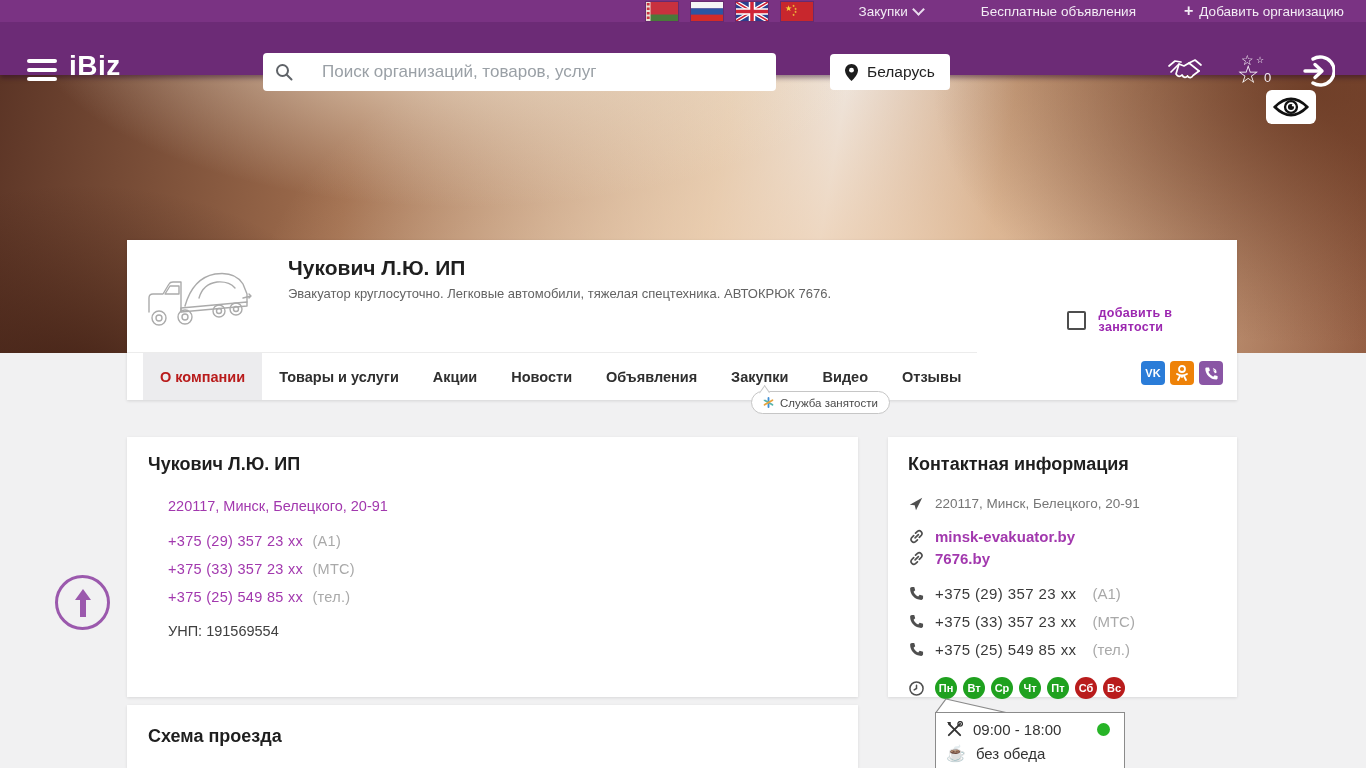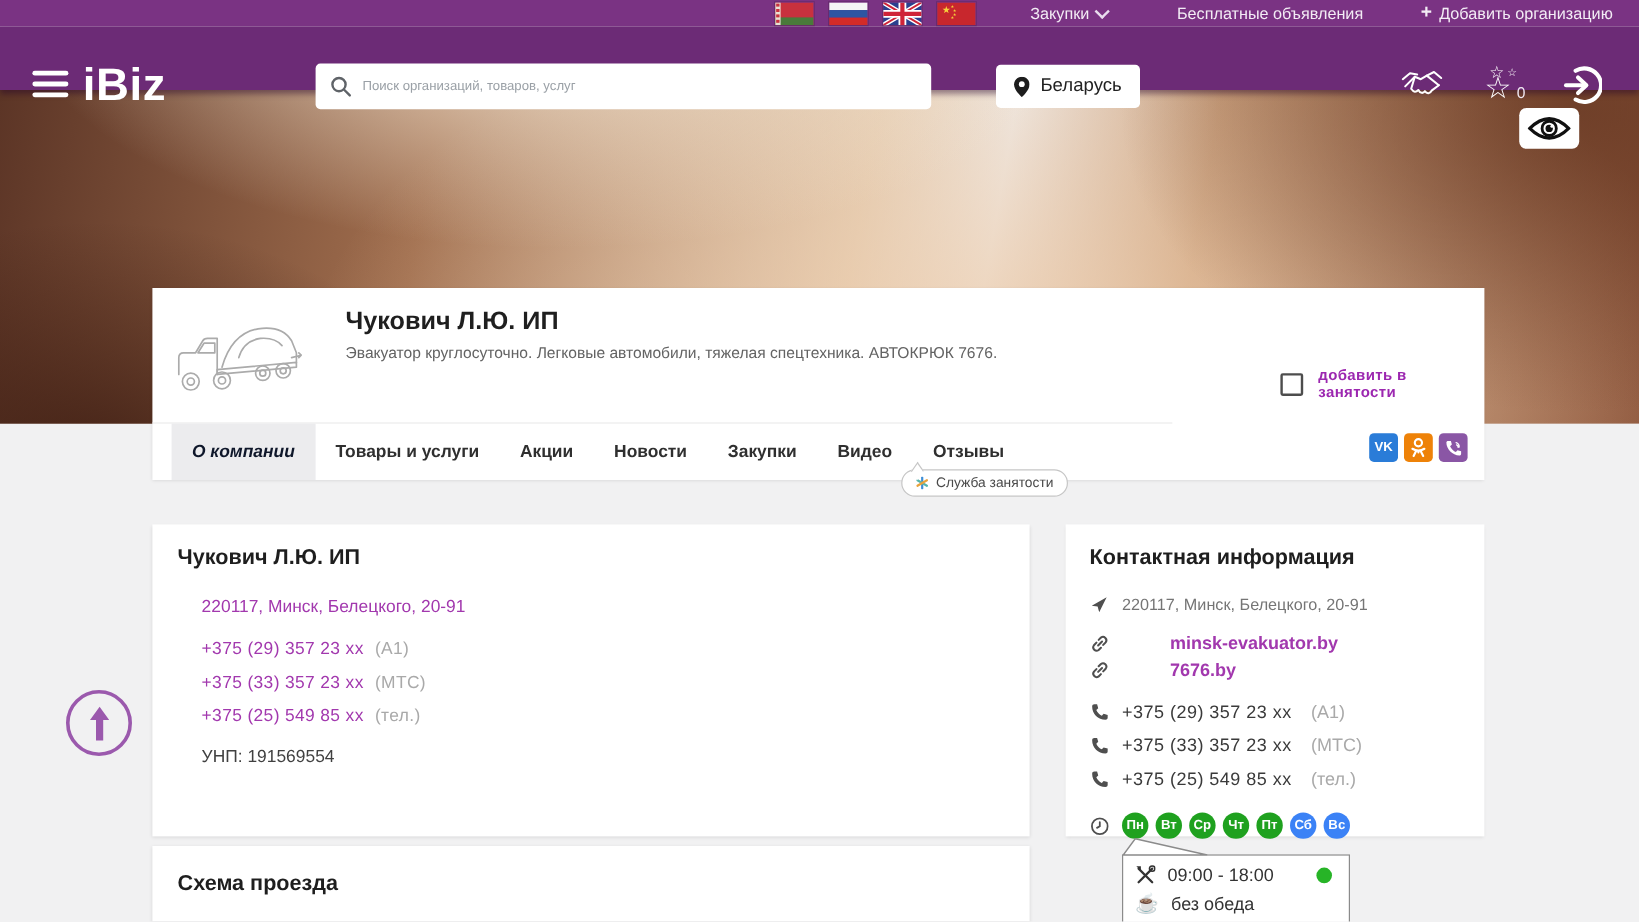--- a/index.html
+++ b/index.html
@@ -17,24 +17,24 @@
   .tb-add { margin-right:22px; }
   .chev { width:9px; height:9px; border-right:2px solid #e9dcee; border-bottom:2px solid #e9dcee;
           transform:rotate(45deg); margin-top:-4px; }
   .plus { font-size:16px; font-weight:bold; }
 
   
   .header { position:absolute; top:22px; left:0; width:1366px; height:53px; background:#6c2b76; z-index:5;
             box-shadow:0 3px 5px rgba(35,3,40,.45); }
   .hamburger { position:absolute; left:27px; top:37px; width:30px; height:23px; cursor:pointer; }
   .hamburger div { height:4px; background:#fff; border-radius:2px; margin-bottom:5px; }
-  .logo { position:absolute; left:69px; top:28px; color:#fff; font-size:38px; font-weight:bold; letter-spacing:.5px; cursor:pointer; }
+  .logo { position:absolute; left:69px; top:28px; color:#fff; font-size:28px; font-weight:bold; letter-spacing:.5px; cursor:pointer; }
   .search { position:absolute; left:263px; top:31px; width:513px; height:38px; background:#fff; border-radius:4px;
             display:flex; align-items:center; padding:0 12px; gap:9px; }
-  .search input { border:none; outline:none; flex:1; font-size:11px; color:#0c4a6e; background:transparent; }
+  .search input { border:none; outline:none; flex:1; font-size:17px; color:#0c4a6e; background:transparent;margin-left:20px; }
   .search input::placeholder { color:#9aa0a6; }
   .loc-btn { position:absolute; left:830px; top:32px; height:36px; background:#fff; border-radius:4px;
              display:flex; align-items:center; gap:9px; padding:0 15px; font-size:15.5px; color:#222; cursor:pointer; }
   .hdr-ico { position:absolute; top:34px; cursor:pointer; }
   .ico-handshake { left:1167px; }
   .ico-stars { left:1237px; top:32px; color:#fff; width:42px; height:36px; }
   .star-big { position:absolute; left:0; top:8px; font-size:25px; line-height:25px; }
   .star-sm  { position:absolute; left:4px; top:-2px; font-size:14px; }
   .star-xs  { position:absolute; left:19px; top:1px; font-size:9px; }
   .star-count { position:absolute; left:27px; top:16px; font-size:13px; color:#f0e8f2; }
@@ -58,21 +58,21 @@
   .company-logo { position:absolute; left:16px; top:14px; width:112px; height:84px; }
   .company-title { position:absolute; left:161px; top:16px; font-size:21px; font-weight:bold; color:#1f1f1f; }
   .company-desc { position:absolute; left:161px; top:46px; font-size:13px; color:#636363; }
   .fav-row { position:absolute; left:940px; top:66px; display:flex; align-items:center; gap:13px; cursor:pointer; }
   .fav-checkbox { width:19px; height:19px; border:2px solid #4d4d4d; border-radius:2px; background:#fff; }
   .fav-label { font-size:12.5px; font-weight:bold; color:#9c27b0; letter-spacing:.3px; }
   .tabs { position:absolute; left:0; bottom:0; width:850px; height:48px; border-top:1px solid #ececec;
           display:flex; align-items:stretch; padding-left:16px; }
   .tab { display:flex; align-items:center; padding:0 17px; font-size:14.5px; font-weight:bold; color:#2f2f2f;
          cursor:pointer; white-space:nowrap; }
-  .tab.active { background:#ececee; color:#0f172a;font-style:italic; }
+  .tab.active { background:#ececee; color:#b91c1c; }
   .social { position:absolute; right:14px; bottom:15px; display:flex; gap:5px; }
   .soc { width:24px; height:24px; border-radius:4px; display:flex; align-items:center; justify-content:center; cursor:pointer; }
   .soc-vk { background:#2a7cd8; color:#fff; font-size:11px; font-weight:bold; }
   .soc-ok { background:#ee8208; }
   .soc-viber { background:#8a56a5; }
 
   
   .vacancy-tooltip { position:absolute; left:751px; top:391px; height:23px; background:#fff;
                      border:1px solid #c6c6c6; border-radius:12px; display:flex; align-items:center; gap:6px;
                      padding:0 11px; font-size:11.5px; color:#4a4a4a; z-index:7; }
@@ -92,27 +92,27 @@
   .unp { position:absolute; left:41px; top:186px; font-size:14.5px; color:#404040; }
   .map-card { left:127px; top:705px; width:731px; height:63px; }
   .map-card h2 { position:absolute; left:21px; top:21px; }
 
   
   .contact-card { left:888px; top:437px; width:349px; height:260px; }
   .contact-card h2 { position:absolute; left:20px; top:17px; }
   .c-row { position:absolute; left:20px; display:flex; align-items:center; gap:11px; }
   .c-ico { width:16px; display:flex; justify-content:center; flex:none; }
   .c-addr { top:59px; font-size:13.5px; color:#757575; }
-  .c-web { font-size:15px; font-weight:bold; color:#a238ae; cursor:pointer;margin-left:40px; }
+  .c-web { font-size:15px; font-weight:bold; color:#a238ae; cursor:pointer; }
   .c-ph { font-size:15px; color:#3a3a3a; letter-spacing:.4px; }
   .c-ph .op { color:#a9a9a9; margin-left:5px; letter-spacing:0; }
   .day { width:22px; height:22px; border-radius:50%; color:#fff; font-size:11px; font-weight:bold;
          display:inline-flex; align-items:center; justify-content:center; margin-right:6px; cursor:pointer; }
   .day-open { background:#1fa11f; }
-  .day-closed { background:#3b82f6; }
+  .day-closed { background:#b91c1c; }
 
   .hours-popup { position:absolute; left:47px; top:275px; width:190px; height:70px; background:#fff;
                  border:1px solid #8b8b8b; z-index:2; padding:8px 10px 0 10px; }
   .hp-row { display:flex; align-items:center; gap:10px; margin-bottom:7px; font-size:15px; color:#333; }
   .hp-dot { width:13px; height:13px; border-radius:50%; background:#27b427; margin-left:auto; margin-right:4px; }
   .hp-pointer { position:absolute; left:46px; top:261px; z-index:3; }
 
   
   .scroll-top { position:absolute; left:55px; top:575px; width:55px; height:55px; border:3px solid #9b59ad;
                 border-radius:50%; display:flex; align-items:center; justify-content:center; cursor:pointer; z-index:4; }
@@ -247,20 +247,21 @@
   <div class="fav-row">
     <div class="fav-checkbox"></div>
     <div class="fav-label">добавить в занятости</div>
   </div>
 
   <div class="tabs">
     <div class="tab active">О компании</div>
     <div class="tab">Товары и услуги</div>
     <div class="tab">Акции</div>
     <div class="tab">Новости</div>
+    <div class="tab">Объявления</div>
     <div class="tab">Закупки</div>
     <div class="tab">Видео</div>
     <div class="tab">Отзывы</div>
   </div>
 
   <div class="social">
     <div class="soc soc-vk">VK</div>
     <div class="soc soc-ok">
       <svg width="14" height="16" viewBox="0 0 14 16">
         <circle cx="7" cy="4" r="3" fill="none" stroke="#fff" stroke-width="1.8"></circle>

